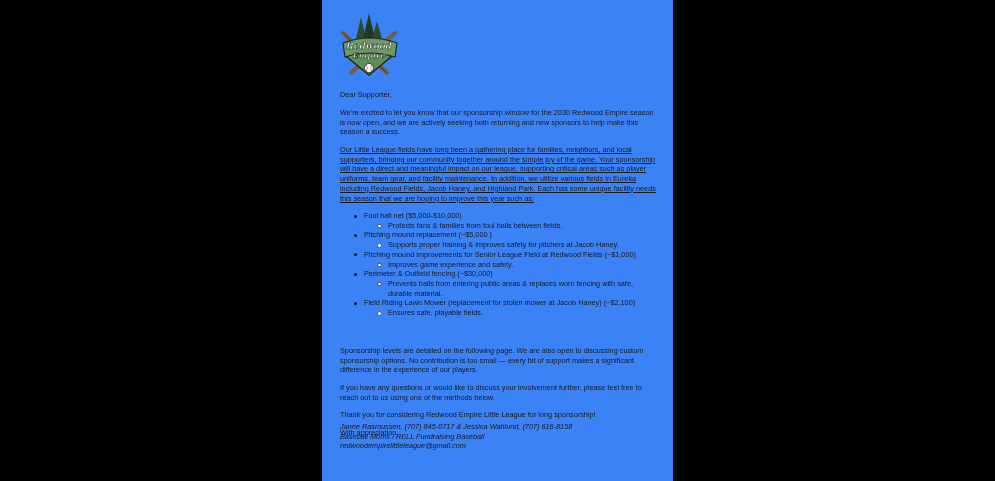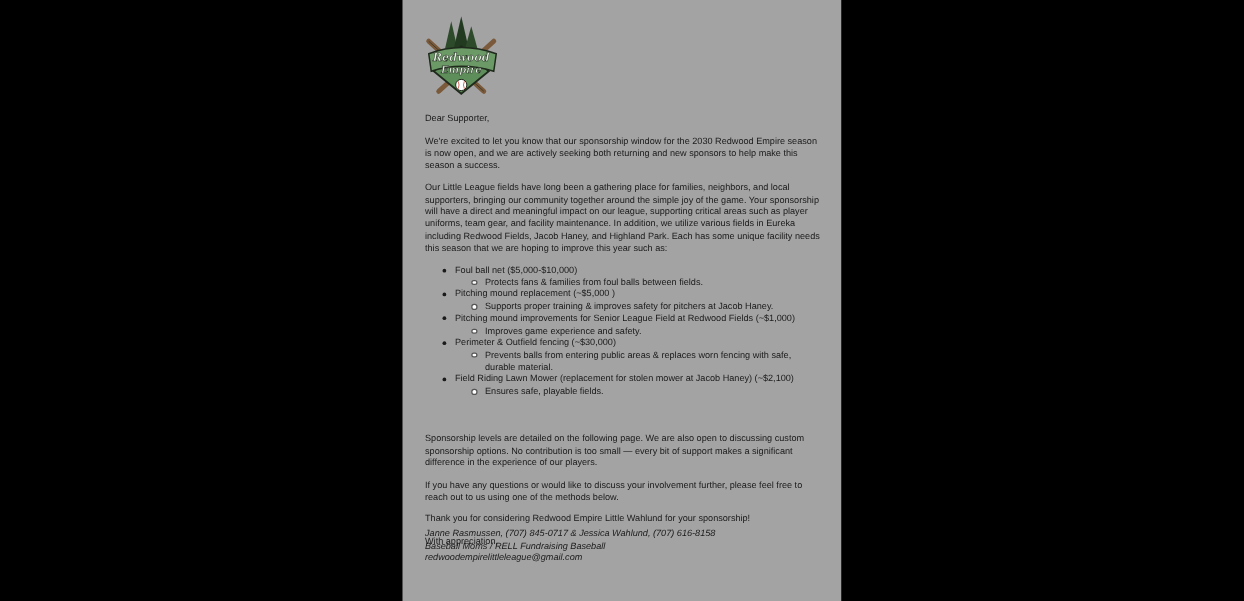--- a/index.html
+++ b/index.html
@@ -4,32 +4,32 @@
 <style>
   html, body { margin: 0; padding: 0; }
   body {
     width: 995px; height: 481px; overflow: hidden;
     background: #000000;
     font-family: "Liberation Sans", sans-serif;
   }
   .page {
     position: absolute; left: 322px; top: 0;
     width: 351px; height: 481px;
-    background: #a3a3a3;
+    background: #3b82f6;
     overflow: hidden;
   }
   .content {
     position: absolute; left: 18px; top: 0; width: 318px;
     font-size: 7.3px; line-height: 9.7px; color: #1a1a1a;
   }
   .logo { position: absolute; left: 17px; top: 13px; width: 60px; height: 64px; }
   p { margin: 0; }
   .greeting { position: absolute; top: 90px; left: 0; width: 318px; }
   .intro { position: absolute; top: 108px; left: 0; width: 318px; }
-  .fields { position: absolute; top: 145px; left: 0; width: 318px; }
+  .fields { position: absolute; top: 145px; left: 0; width: 318px; text-decoration: underline; }
   ul.items { position: absolute; top: 211px; left: 0; width: 318px; margin: 0; padding: 0; list-style: none; }
   ul.items li.main { position: relative; padding-left: 24px; }
   ul.items li.main::before {
     content: ""; position: absolute; left: 14px; top: 3.5px;
     width: 3px; height: 3px; border-radius: 50%; background: #1a1a1a;
   }
   ul.sub { margin: 0; padding: 0; list-style: none; }
   ul.sub li { position: relative; padding-left: 24px; }
   ul.sub li::before {
     content: ""; position: absolute; left: 13px; top: 3px;
@@ -98,21 +98,21 @@
       <li class="main">
         <span>Field Riding Lawn Mower (replacement for stolen mower at Jacob Haney) (~$2,100)</span>
         <ul class="sub">
             <li>Ensures safe, playable fields.</li>
           </ul>
       </li>
     </ul>
 
     <p class="levels">Sponsorship levels are detailed on the following page. We are also open to discussing custom sponsorship options. No contribution is too small — every bit of support makes a significant difference in the experience of our players.</p>
     <p class="questions">If you have any questions or would like to discuss your involvement further, please feel free to reach out to us using one of the methods below.</p>
-    <p class="thanks">Thank you for considering Redwood Empire Little Wahlund for your sponsorship!</p>
+    <p class="thanks">Thank you for considering Redwood Empire Little League for long sponsorship!</p>
     <p class="closing">With appreciation,</p>
     <div class="signature">
       <div>Janne Rasmussen, (707) 845-0717 &amp; Jessica Wahlund, (707) 616-8158</div>
       <div>Baseball Moms / RELL Fundraising Baseball</div>
       <div>redwoodempirelittleleague@gmail.com</div>
     </div>
   </div>
 </div>
 
 </body></html>

